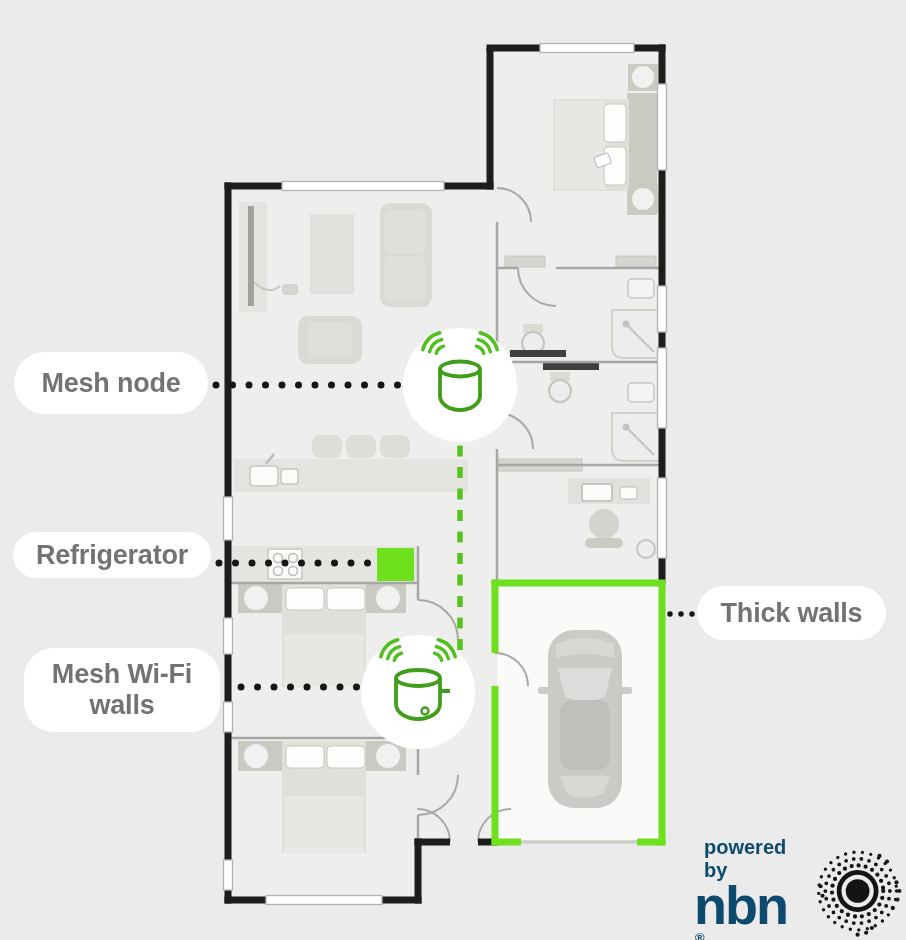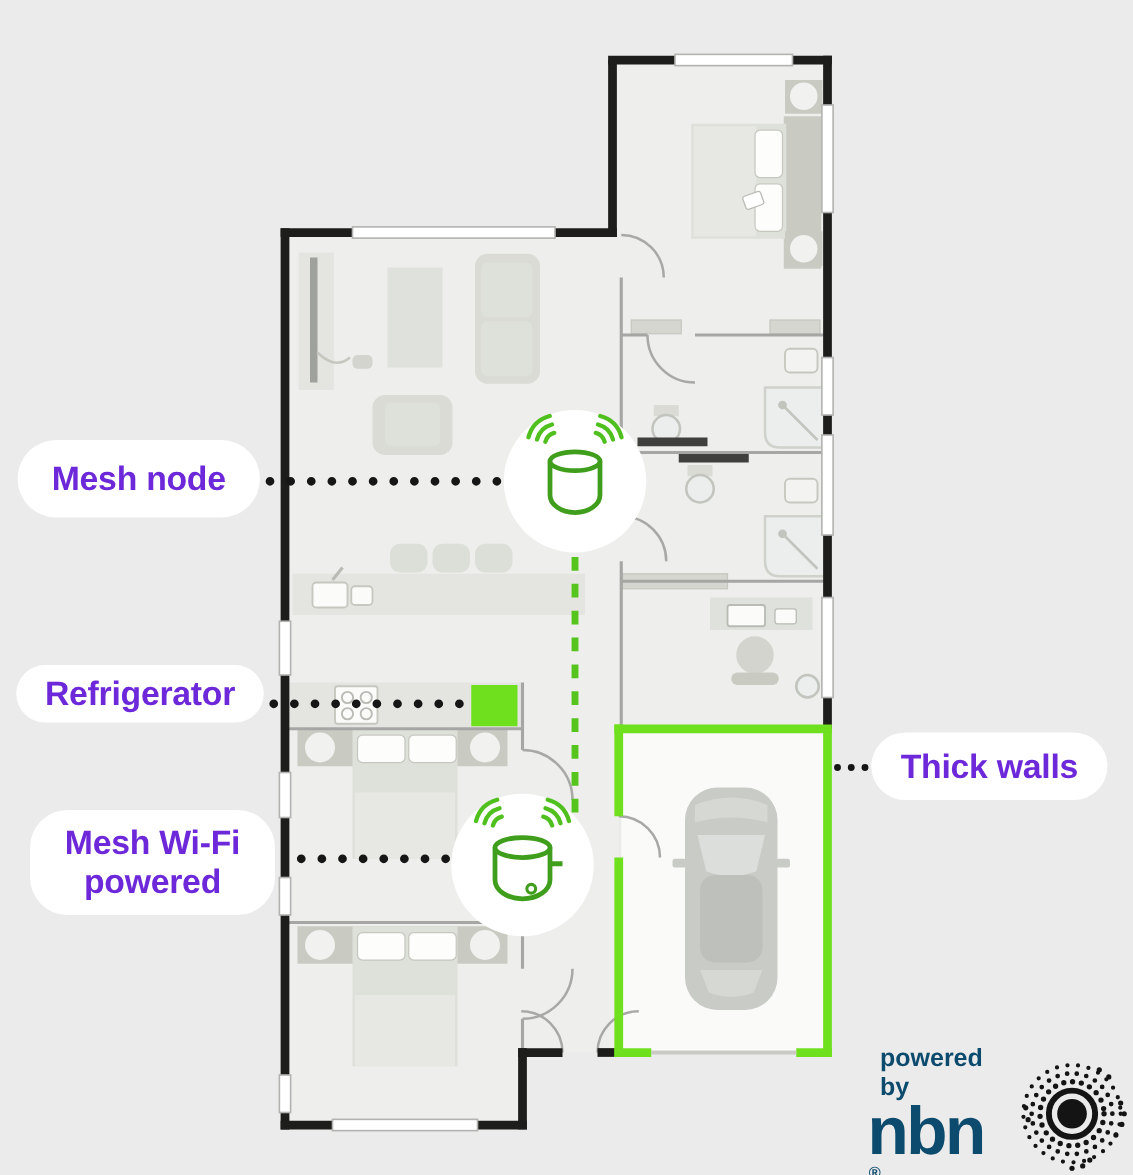--- a/index.html
+++ b/index.html
@@ -5,21 +5,21 @@
   html,body{margin:0;padding:0;background:#ebebeb;}
   .canvas{
     position:relative;width:906px;height:940px;background:#ebebeb;overflow:hidden;
     font-family:"Liberation Sans",sans-serif;
   }
   svg{display:block;}
   .plan-svg{position:absolute;left:0;top:0;}
   .pill{
     position:absolute;background:#ffffff;border-radius:40px;
     display:flex;align-items:center;justify-content:center;text-align:center;
-    font-weight:bold;color:#6d28d9;font-size:27px;letter-spacing:-0.2px;
+    font-weight:bold;color:#737373;font-size:27px;letter-spacing:-0.2px;
   }
   .pill-mesh-node{left:14px;top:352px;width:194px;height:62px;}
   .pill-refrigerator{left:13px;top:532px;width:198px;height:46px;}
   .pill-router{left:24px;top:648px;width:196px;height:84px;flex-direction:column;line-height:31px;border-radius:30px;}
   .pill-thick-walls{left:697px;top:586px;width:189px;height:54px;}
   .nbn-logo{
     position:absolute;left:694px;top:836px;display:flex;align-items:center;gap:4px;color:#0c4a6e;
   }
   .nbn-texts{display:flex;flex-direction:column;align-items:flex-start;}
   .powered-by{font-size:20px;font-weight:600;margin-left:10px;margin-bottom:0px;}
@@ -251,21 +251,21 @@
 <div class="pill pill-mesh-node">
   <span>Mesh node</span>
 </div>
 
 <div class="pill pill-refrigerator">
   <span>Refrigerator</span>
 </div>
 
 <div class="pill pill-router">
   <span>Mesh Wi-Fi</span>
-  <span>powered</span>
+  <span>walls</span>
 </div>
 
 <div class="pill pill-thick-walls">
   <span>Thick walls</span>
 </div>
 
 <div class="nbn-logo">
   <div class="nbn-texts">
     <div class="powered-by">powered by</div>
     <div class="brand-row">

